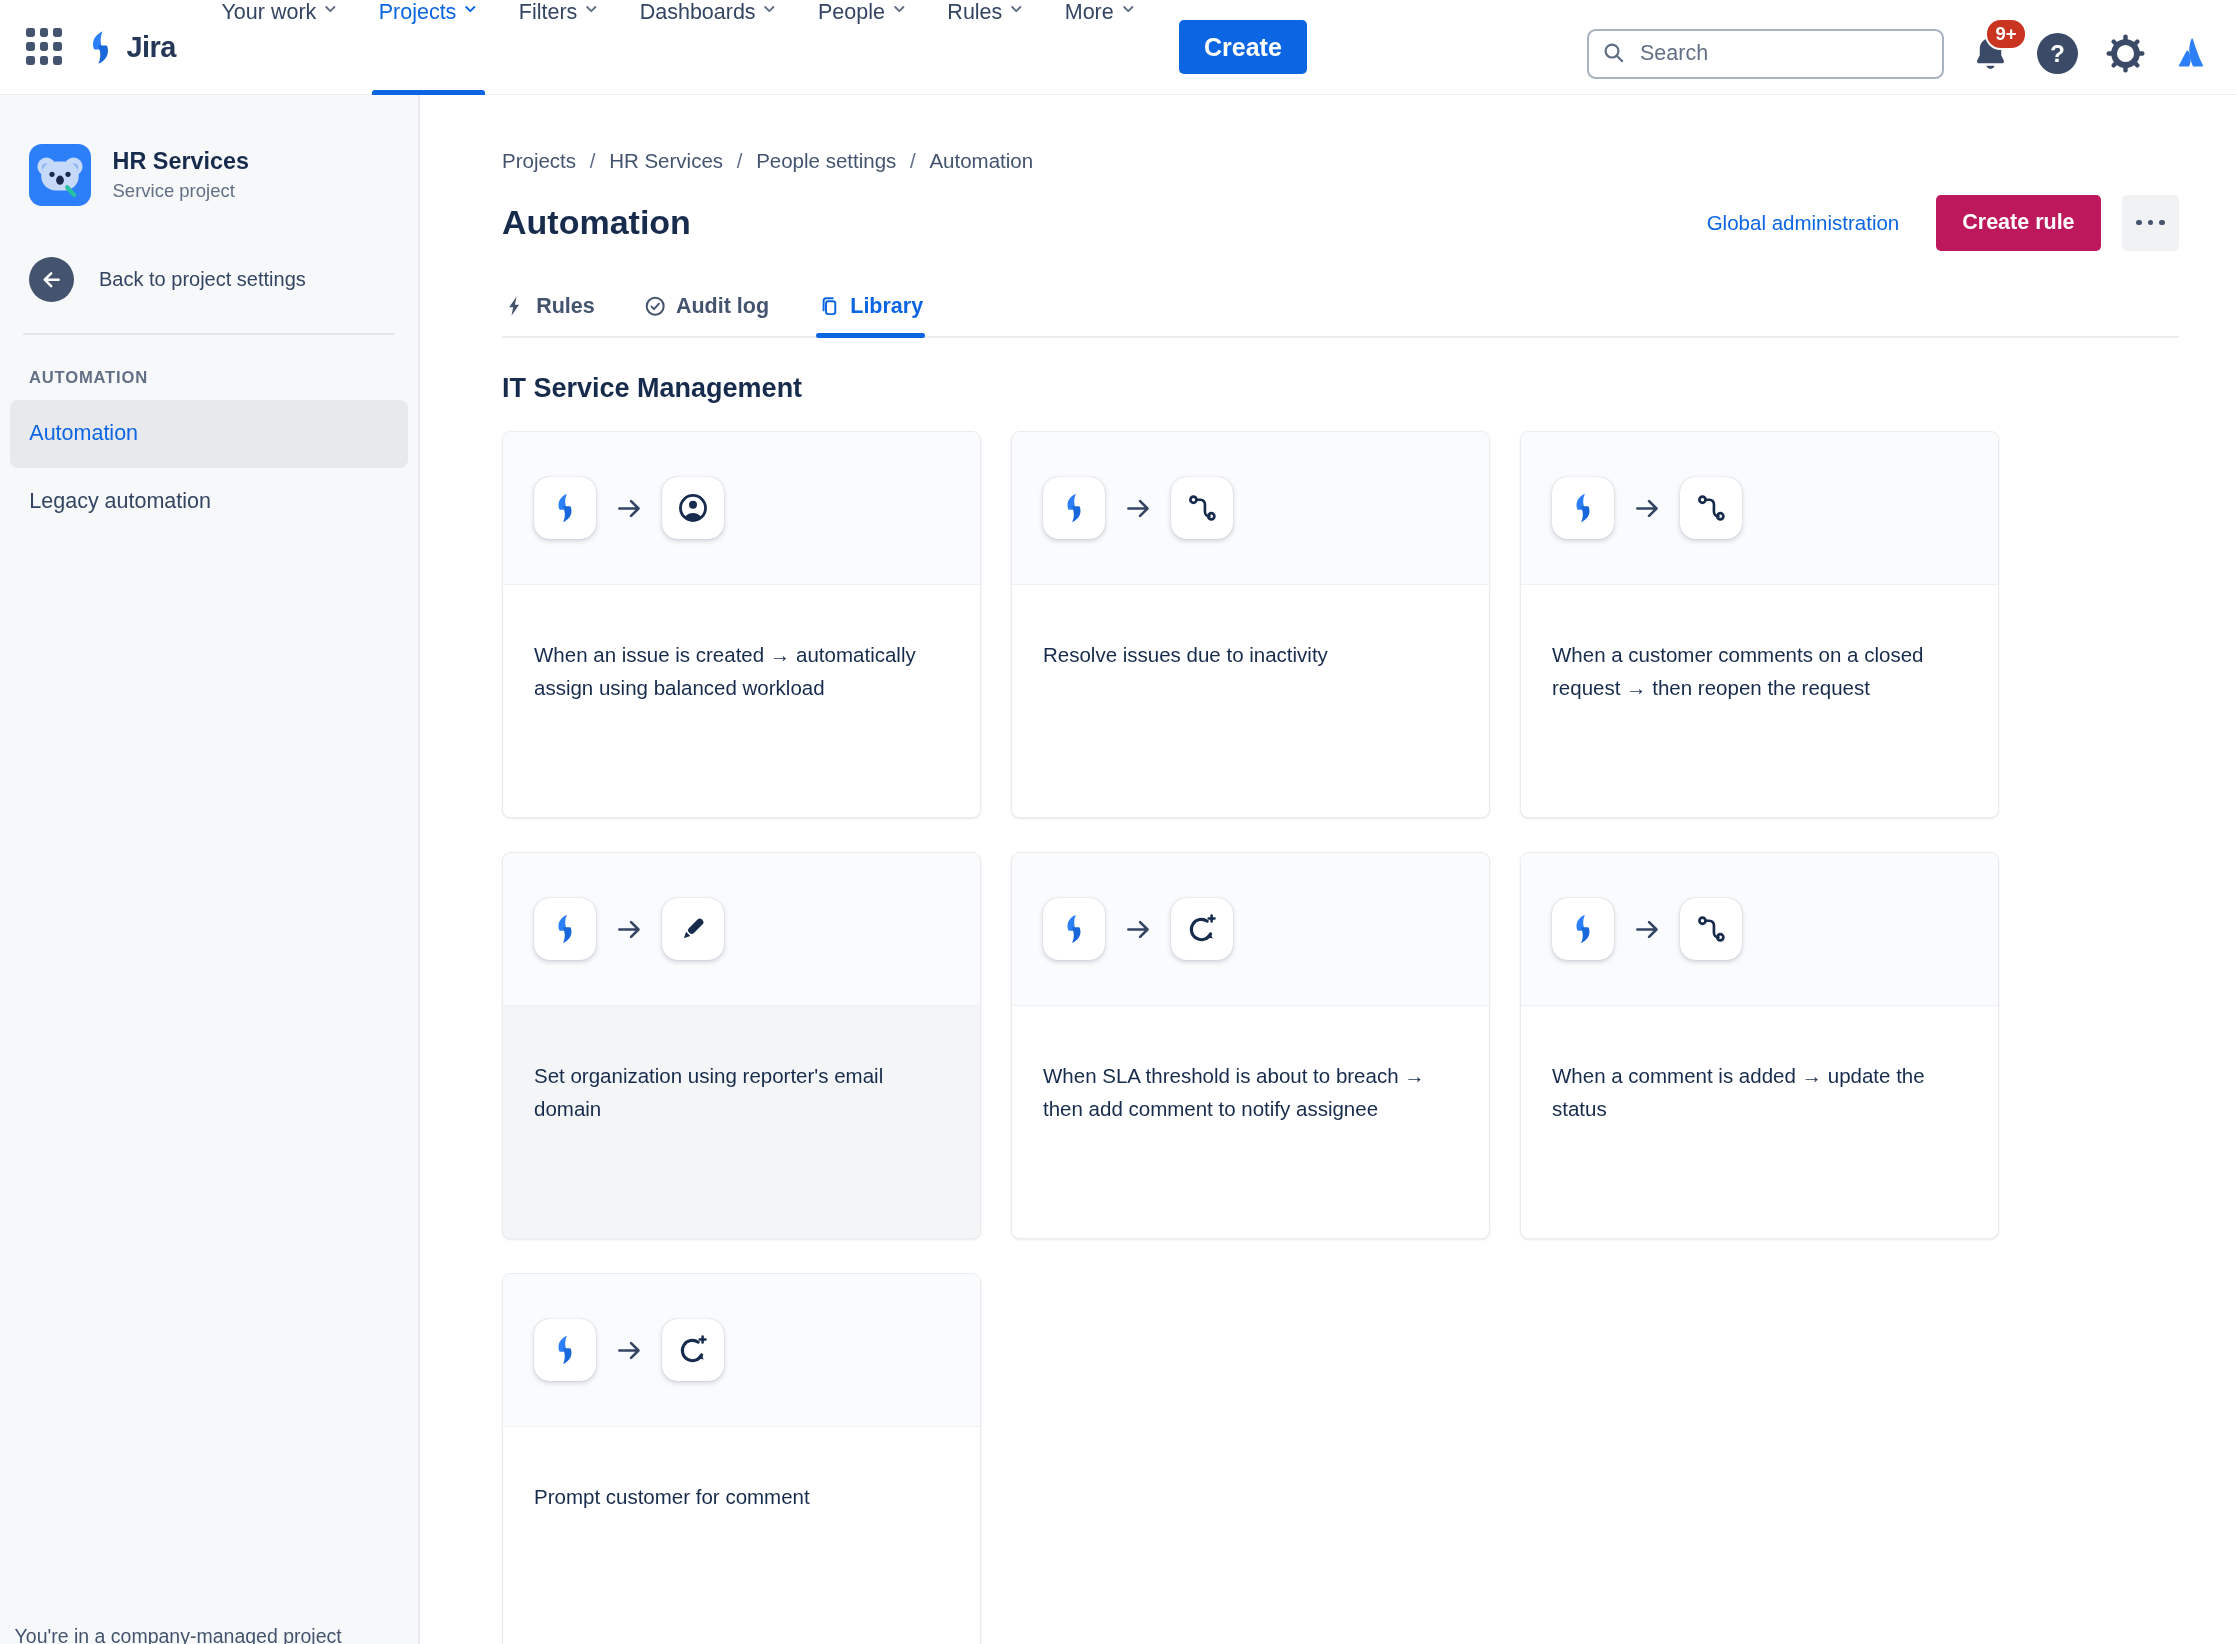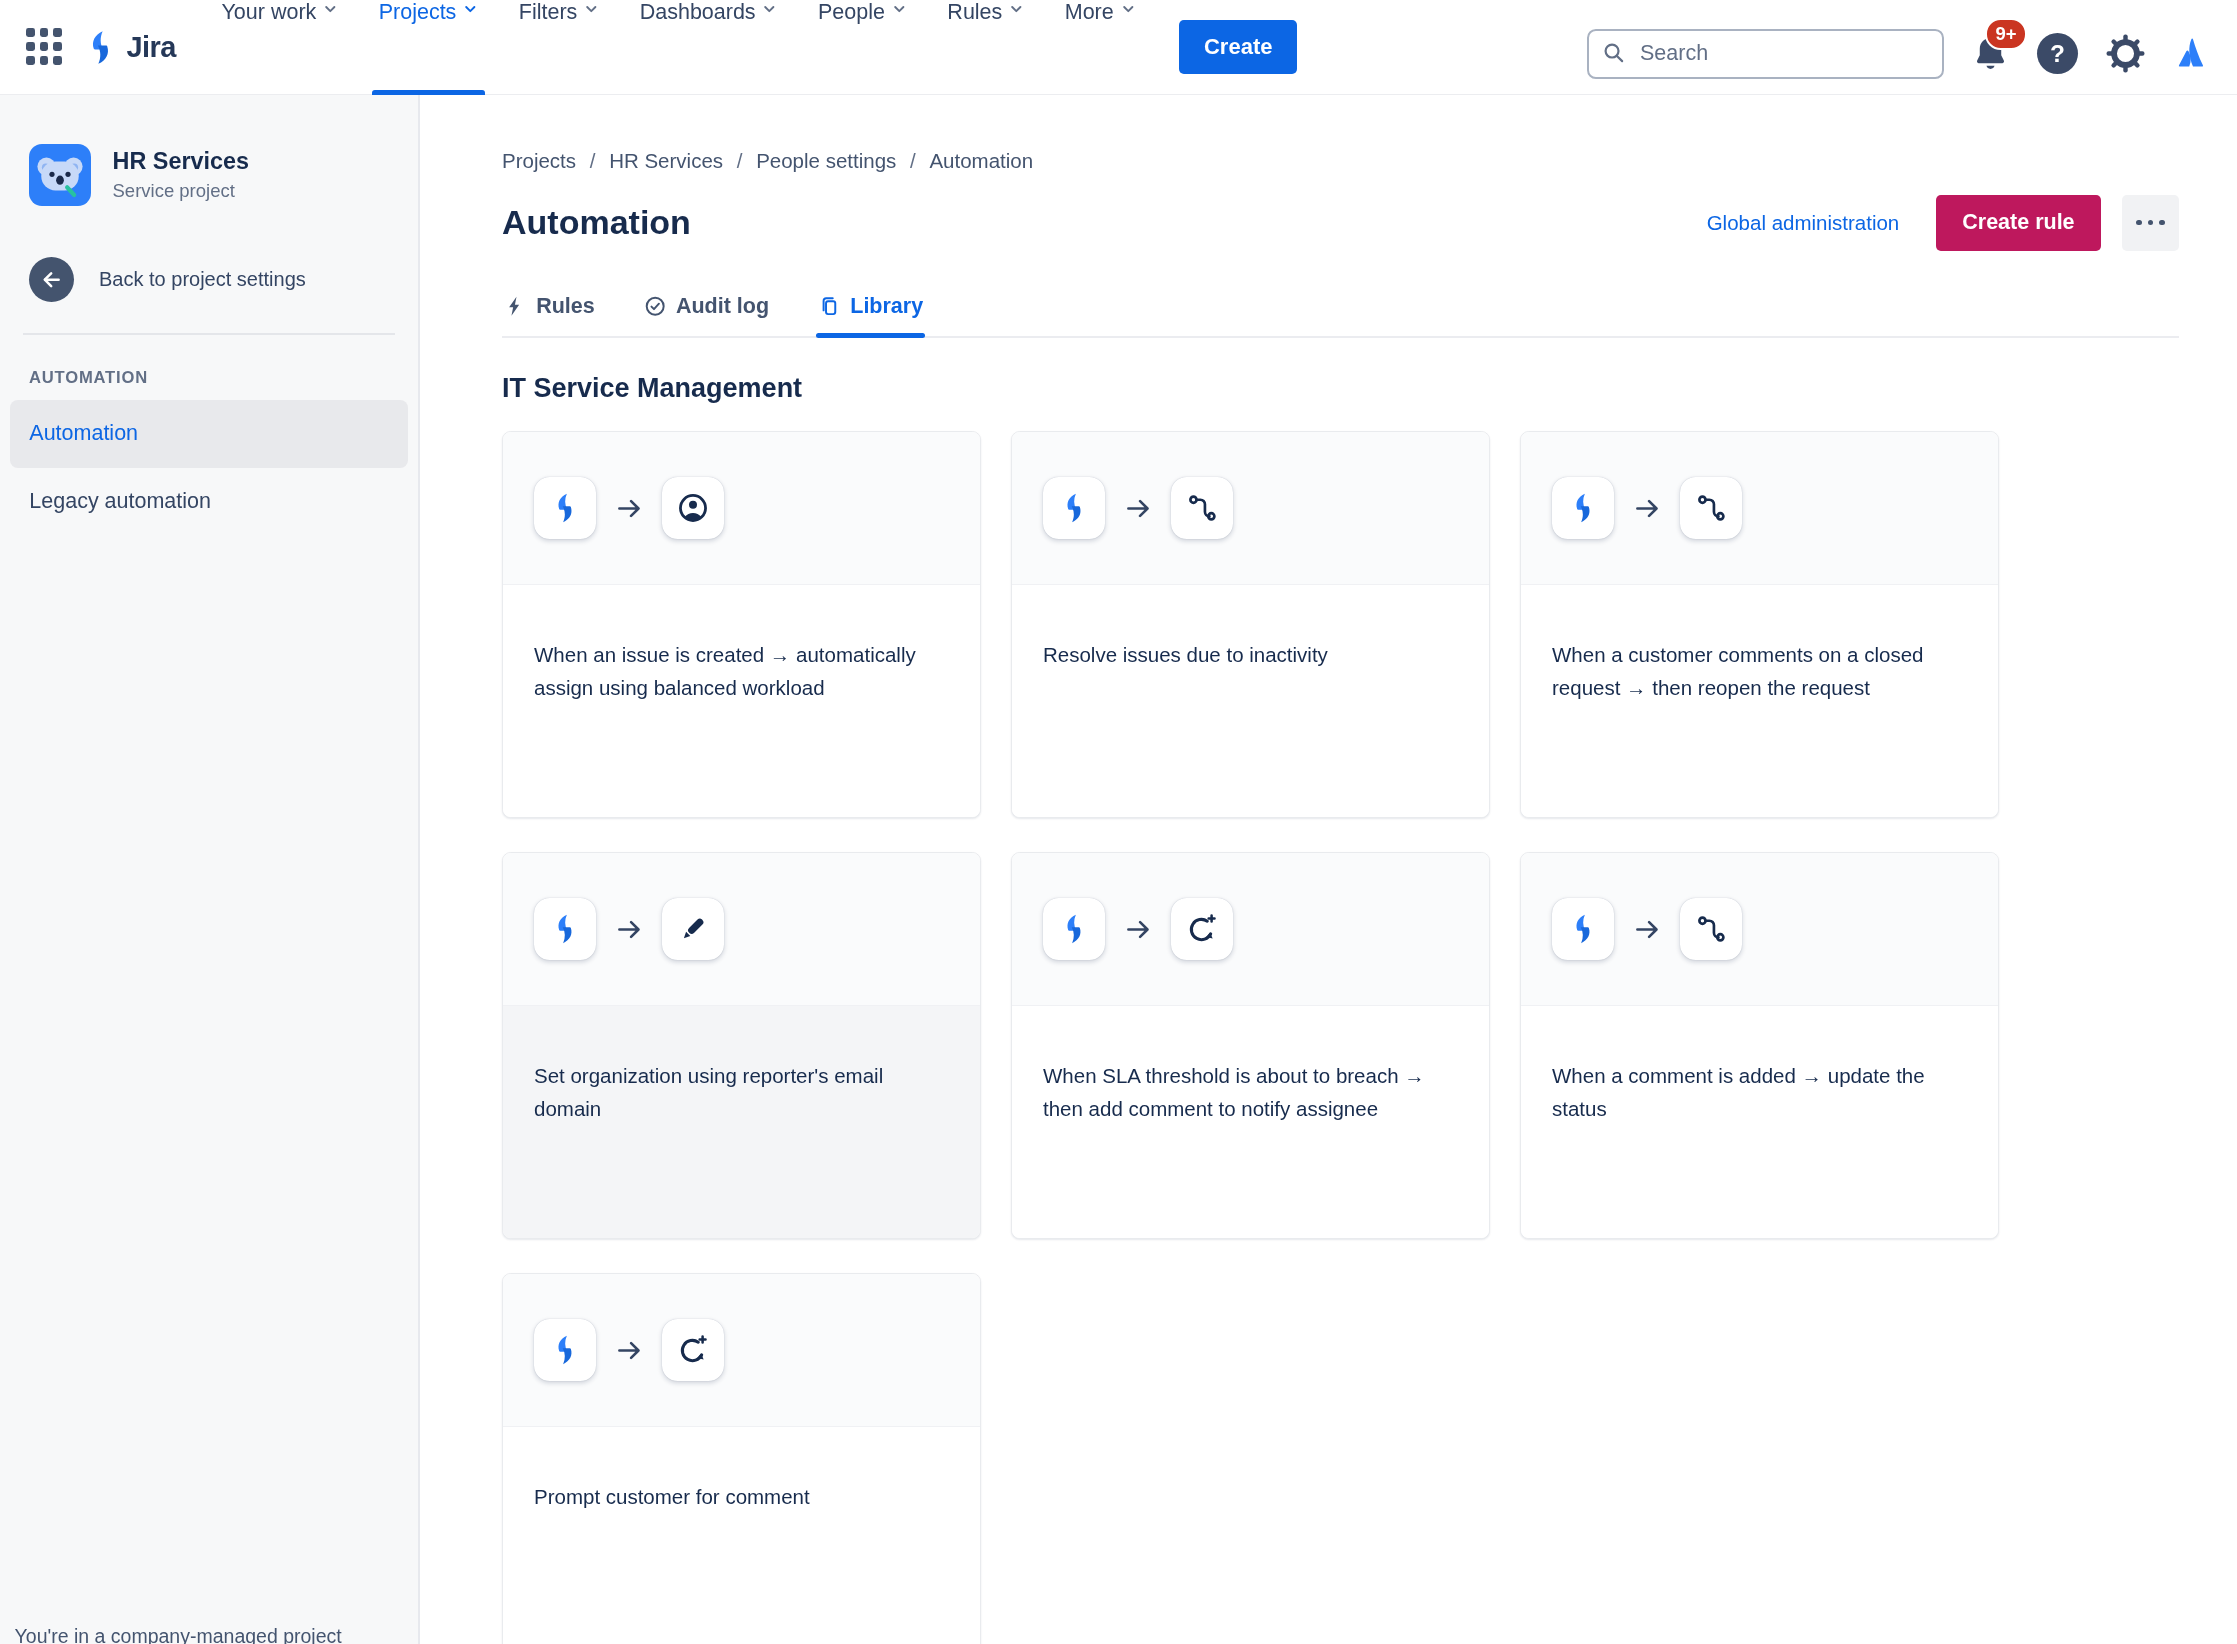--- a/index.html
+++ b/index.html
@@ -18,21 +18,21 @@
   .brand .mark { width:37px; height:37px; }
   .brand .brand-txt { font-size:29px; font-weight:600; color:#253858; letter-spacing:-0.5px; }
   .nav-items { display:flex; align-items:stretch; height:95px; }
   .nav-item { position:relative; display:flex; align-items:flex-start; gap:6.8px; padding:0 20.5px; font-size:21.5px;
               font-weight:500; color:#344563; cursor:pointer; }
   .nav-item .chev { width:14.6px; height:14.6px; color:#626F86; margin-top:2.9px; }
   .nav-item.active { color:#0C66E4; }
   .nav-item.active .chev { color:#0C66E4; }
   .nav-item.active::after { content:""; position:absolute; left:13.7px; right:13.7px; bottom:0; height:4.9px;
                             background:#0C66E4; border-radius:2.9px 2.9px 0 0; }
-  .create-btn { margin-left:23.4px; height:54px; padding:0 25px; background:#0C66E4; color:#fff; font-size:22px;
+  .create-btn { margin-left:23.4px; height:54px; padding:0 25px; background:#0C66E4; color:#fff; font-size:25px;
                 font-weight:600; border:none; border-radius:4.9px; cursor:pointer; font-family:inherit; }
   .nav-right { position:absolute; right:25px; top:0; height:107px; display:flex; align-items:center; gap:27px; }
   .search-wrap { position:relative; width:357px; }
   .search-wrap .s-icn { position:absolute; left:13.7px; top:11.7px; width:25px; height:25px; color:#626F86; pointer-events:none; }
   .search-input { width:357px; height:50px; border:2px solid #A9B2C1; border-radius:8.8px; font-size:21.5px;
                   padding:0 11.7px 0 51px; color:#172B4D; font-family:inherit; background:#fff; }
   .search-input::placeholder { color:#626F86; }
   .bell-wrap { position:relative; cursor:pointer; }
   .bell-wrap .b-icn { width:39px; height:39px; color:#3B4A67; display:block; }
   .badge { position:absolute; top:-15.6px; left:13.7px; background:#CA3521; color:#fff; font-size:18.5px; font-weight:700;

